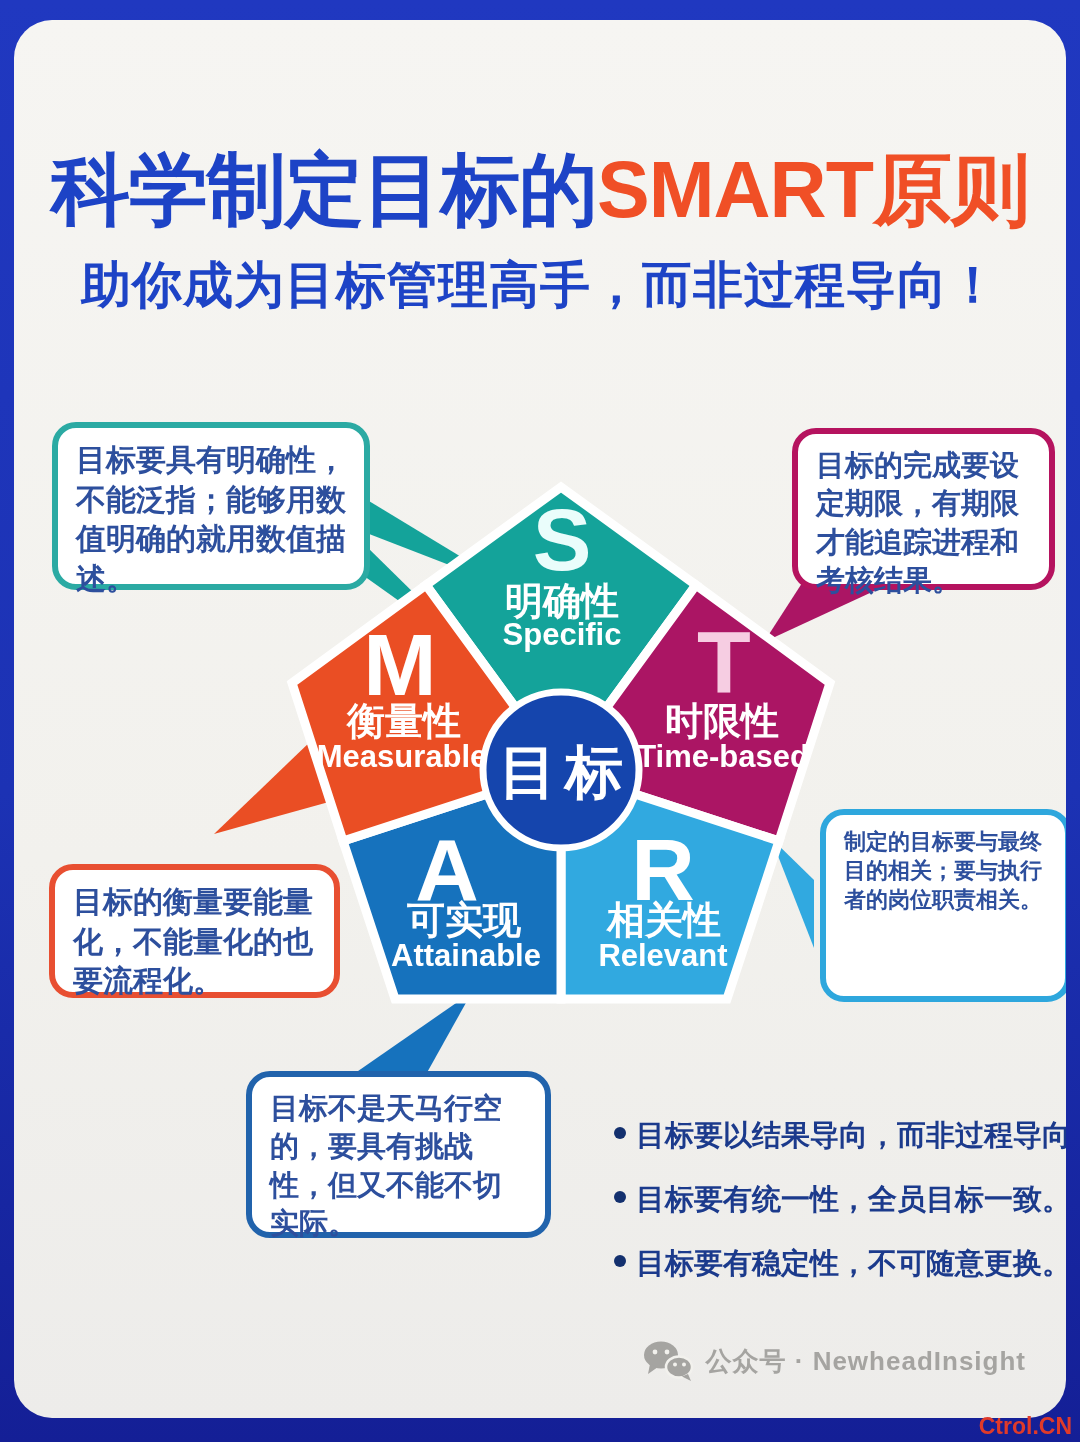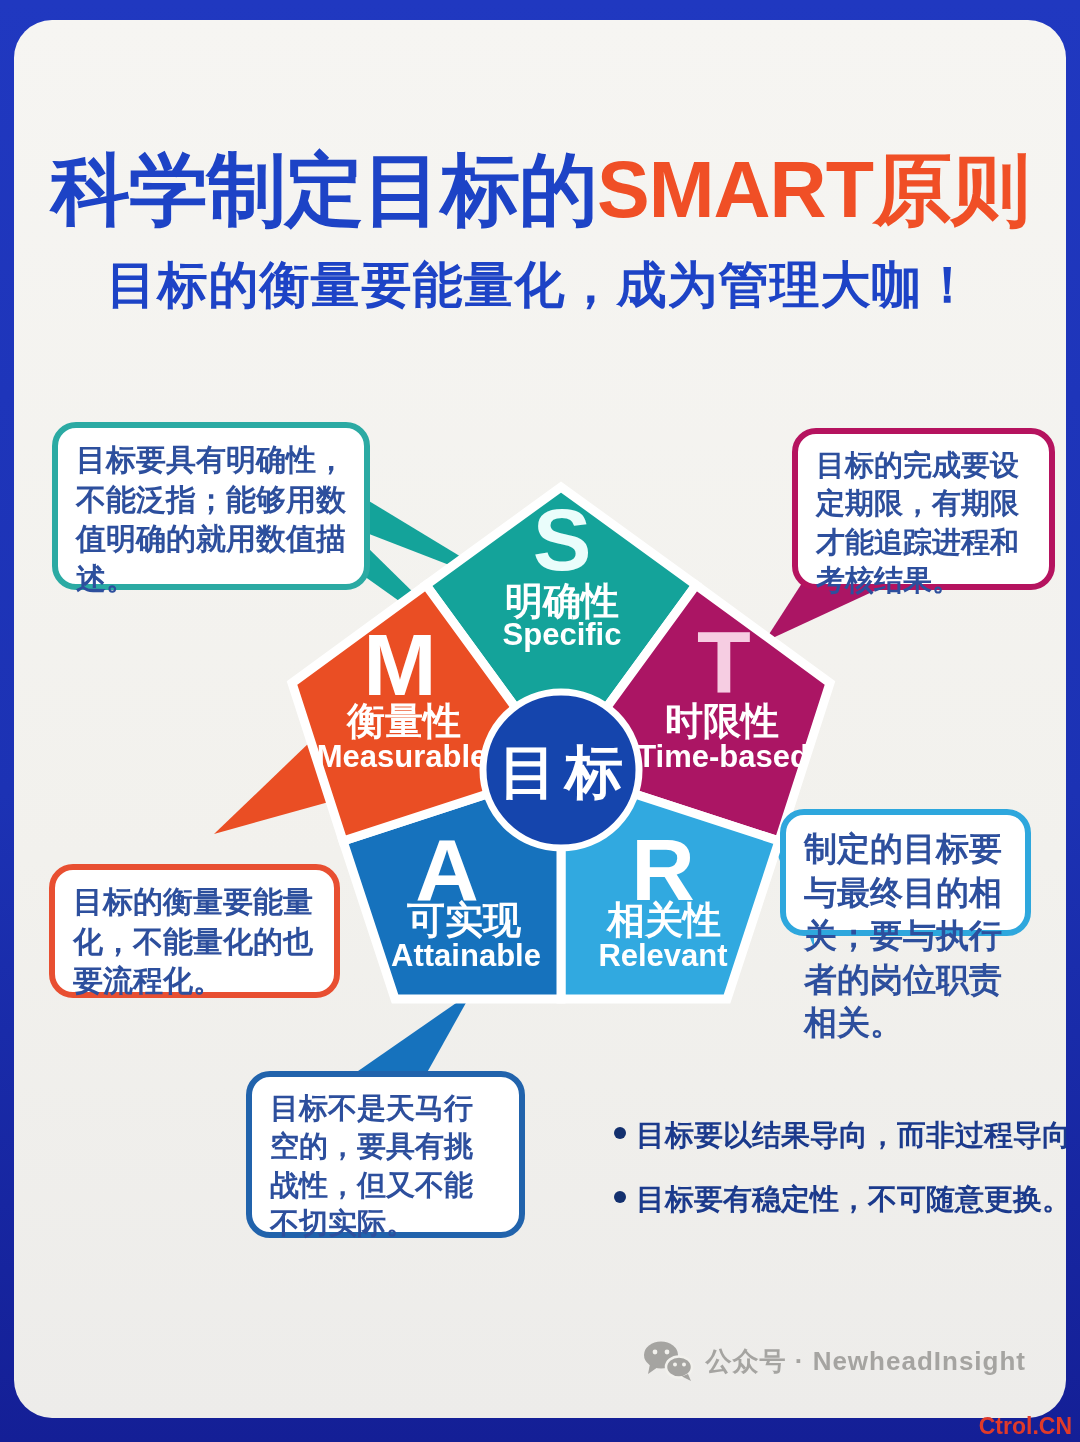--- a/index.html
+++ b/index.html
@@ -29,22 +29,22 @@
   .seg-en{font-size:31px;font-weight:700;fill:#ffffff;}
   .center-label{font-size:58px;font-weight:900;fill:#ffffff;letter-spacing:8px;}
   .callout{
     position:absolute;background:#ffffff;border-radius:24px;
     color:#2d4f9d;font-weight:700;line-height:1.32;
     box-sizing:border-box;padding:12px 18px;
   }
   .co-1{left:38px;top:402px;width:318px;height:168px;border:6px solid #2baaa3;font-size:30px;}
   .co-2{left:778px;top:408px;width:263px;height:162px;border:6px solid #b5135f;font-size:29px;}
   .co-3{left:35px;top:812px;width:291px;height:134px;border:6px solid #e84f31;font-size:30px;margin-top:32px;}
-  .co-4{left:766px;top:789px;width:251px;height:127px;border:6px solid #2ea7dd;font-size:33px;}
-  .co-5{left:232px;top:1051px;width:279px;height:167px;border:6px solid #2163ac;font-size:29px;}
+  .co-4{left:806px;top:789px;width:251px;height:193px;border:6px solid #2ea7dd;font-size:22px;}
+  .co-5{left:232px;top:1051px;width:305px;height:167px;border:6px solid #2163ac;font-size:29px;}
   .notes{position:absolute;left:600px;top:1072px;width:424px;}
   .notes-heading{font-size:33px;font-weight:900;color:#e4583f;letter-spacing:0.5px;white-space:nowrap;}
   .note-item{display:flex;align-items:flex-start;margin-top:24px;}
   .note-dot{width:12px;height:12px;border-radius:50%;background:#13306e;margin:11px 10px 0 0;flex:0 0 auto;}
   .note-text{font-size:29px;font-weight:800;color:#1b3a8c;white-space:nowrap;}
   .footer{
     position:absolute;right:40px;bottom:36px;display:flex;align-items:center;gap:12px;
     color:#a5a4a1;font-size:26px;font-weight:700;letter-spacing:1px;
   }
   .watermark{
@@ -53,21 +53,21 @@
   }
 </style>
 </head>
 <body>
 
 <div class="card">
 
   <div class="title">
     <span class="t-blue">科学制定目标的</span><span class="t-orange">SMART原则</span>
   </div>
-  <div class="subtitle">目标的衡量要能量化，成为管理大咖！</div>
+  <div class="subtitle">助你成为目标管理高手，而非过程导向！</div>
 
   <svg class="diagram" viewBox="0 0 1080 1442">
 
     <polygon points="350,478 350,512 505,572" fill="#14a39a"></polygon>
     <polygon points="350,524 350,556 468,640" fill="#14a39a"></polygon>
     <polygon points="790,560 884,560 750,622" fill="#ab1564"></polygon>
     <polygon points="298,720 322,780 200,814" fill="#ea4e24"></polygon>
     <polygon points="757,818 800,860 800,928" fill="#31a9e0"></polygon>
     <polygon points="458,972 410,1058 334,1058" fill="#1672bd"></polygon>
 
@@ -107,20 +107,24 @@
   <div class="callout co-4">制定的目标要与最终目的相关；要与执行者的岗位职责相关。</div>
   <div class="callout co-5">目标不是天马行空的，要具有挑战性，但又不能不切实际。</div>
 
   <div class="notes">
     <div class="note-item">
       <span class="note-dot"></span>
       <span class="note-text">目标要以结果导向，而非过程导向。</span>
     </div>
     <div class="note-item">
       <span class="note-dot"></span>
+      <span class="note-text">目标要有统一性，全员目标一致。</span>
+    </div>
+    <div class="note-item">
+      <span class="note-dot"></span>
       <span class="note-text">目标要有稳定性，不可随意更换。</span>
     </div>
   </div>
 
   <div class="footer">
     <svg width="52" height="42" viewBox="0 0 52 42">
       <ellipse cx="19" cy="15" rx="17" ry="13.5" fill="#a5a4a1"></ellipse>
       <polygon points="8,24 6,34 16,27" fill="#a5a4a1"></polygon>
       <circle cx="13" cy="12" r="2.4" fill="#f2f1ed"></circle>
       <circle cx="25" cy="12" r="2.4" fill="#f2f1ed"></circle>

